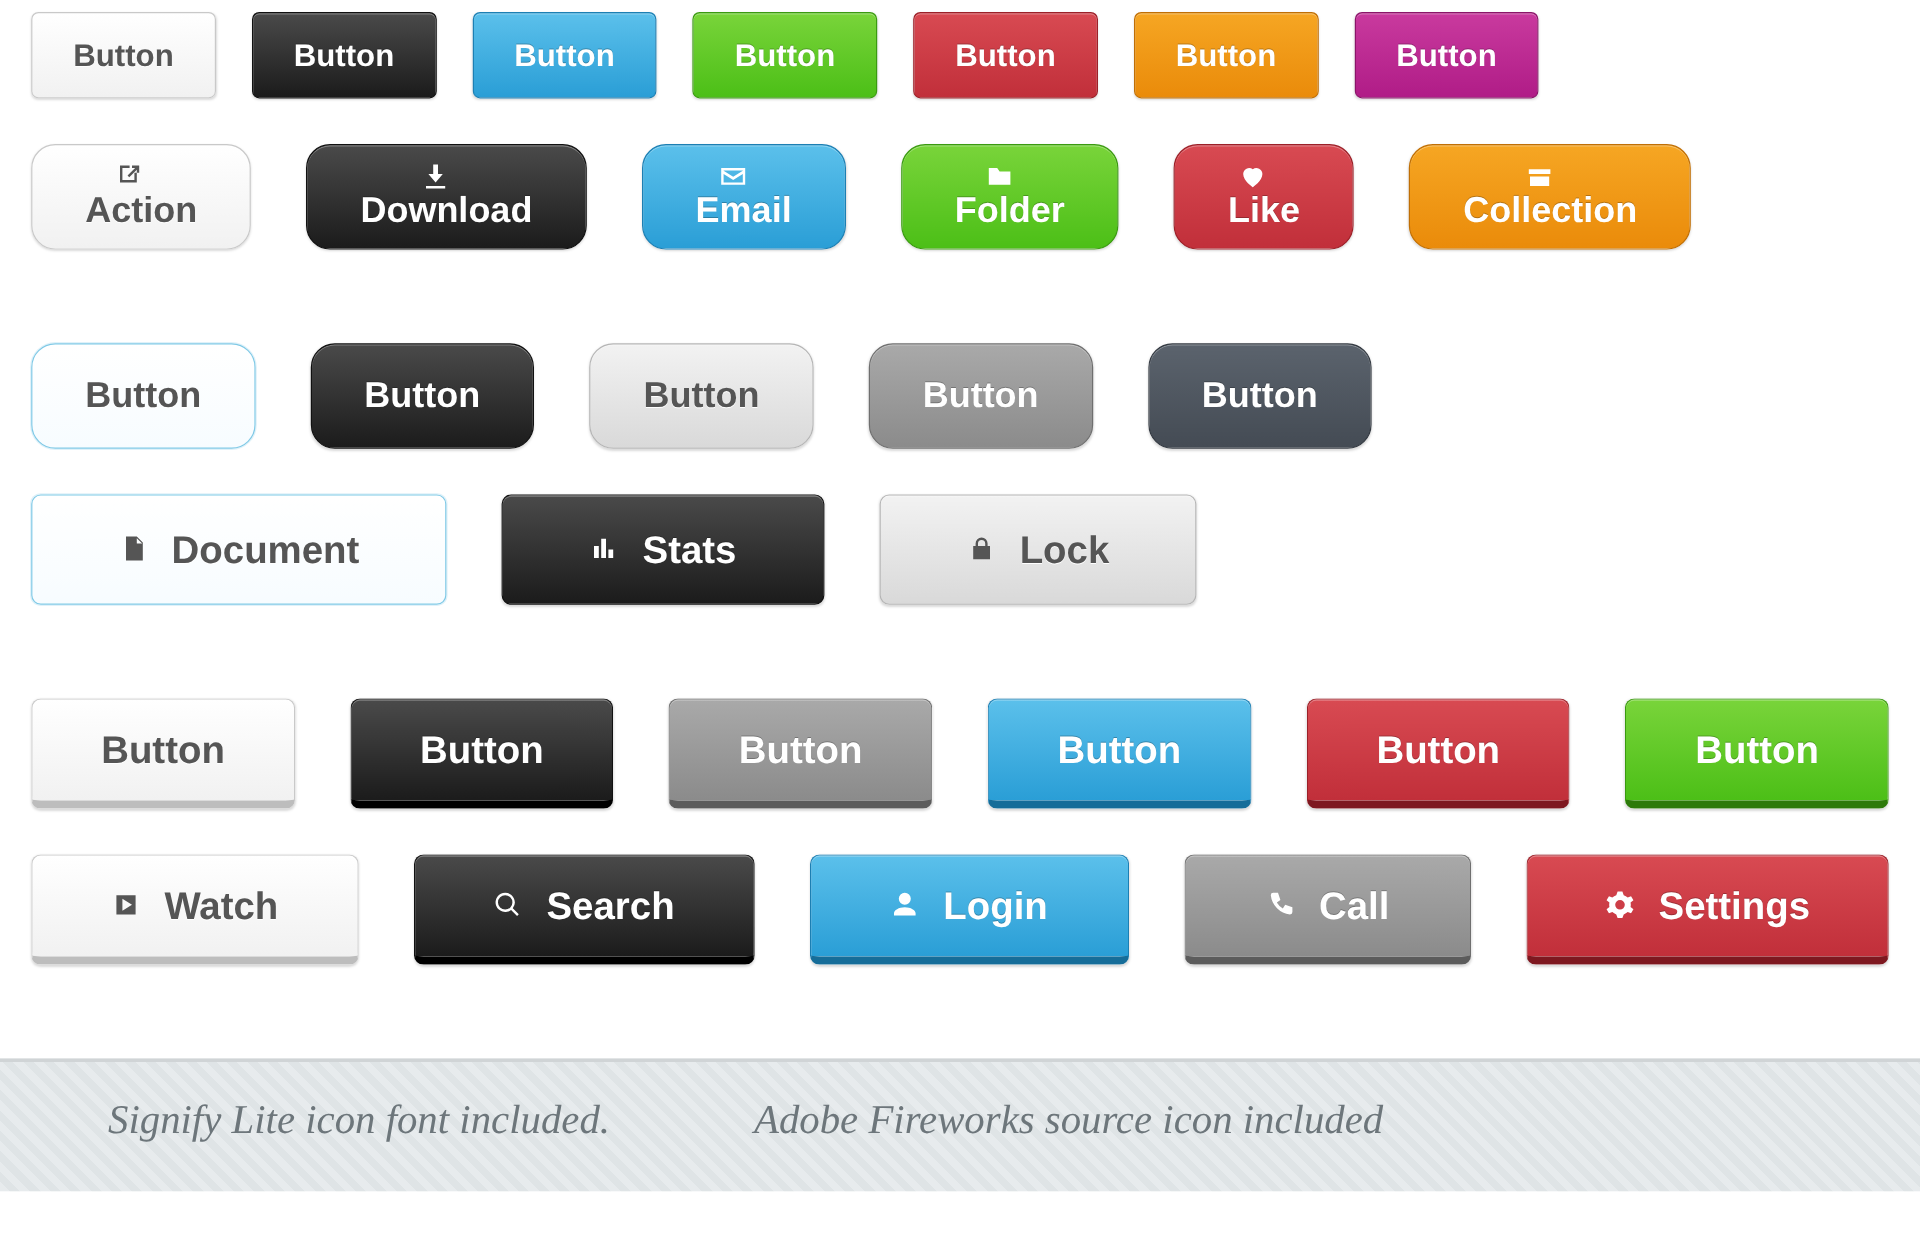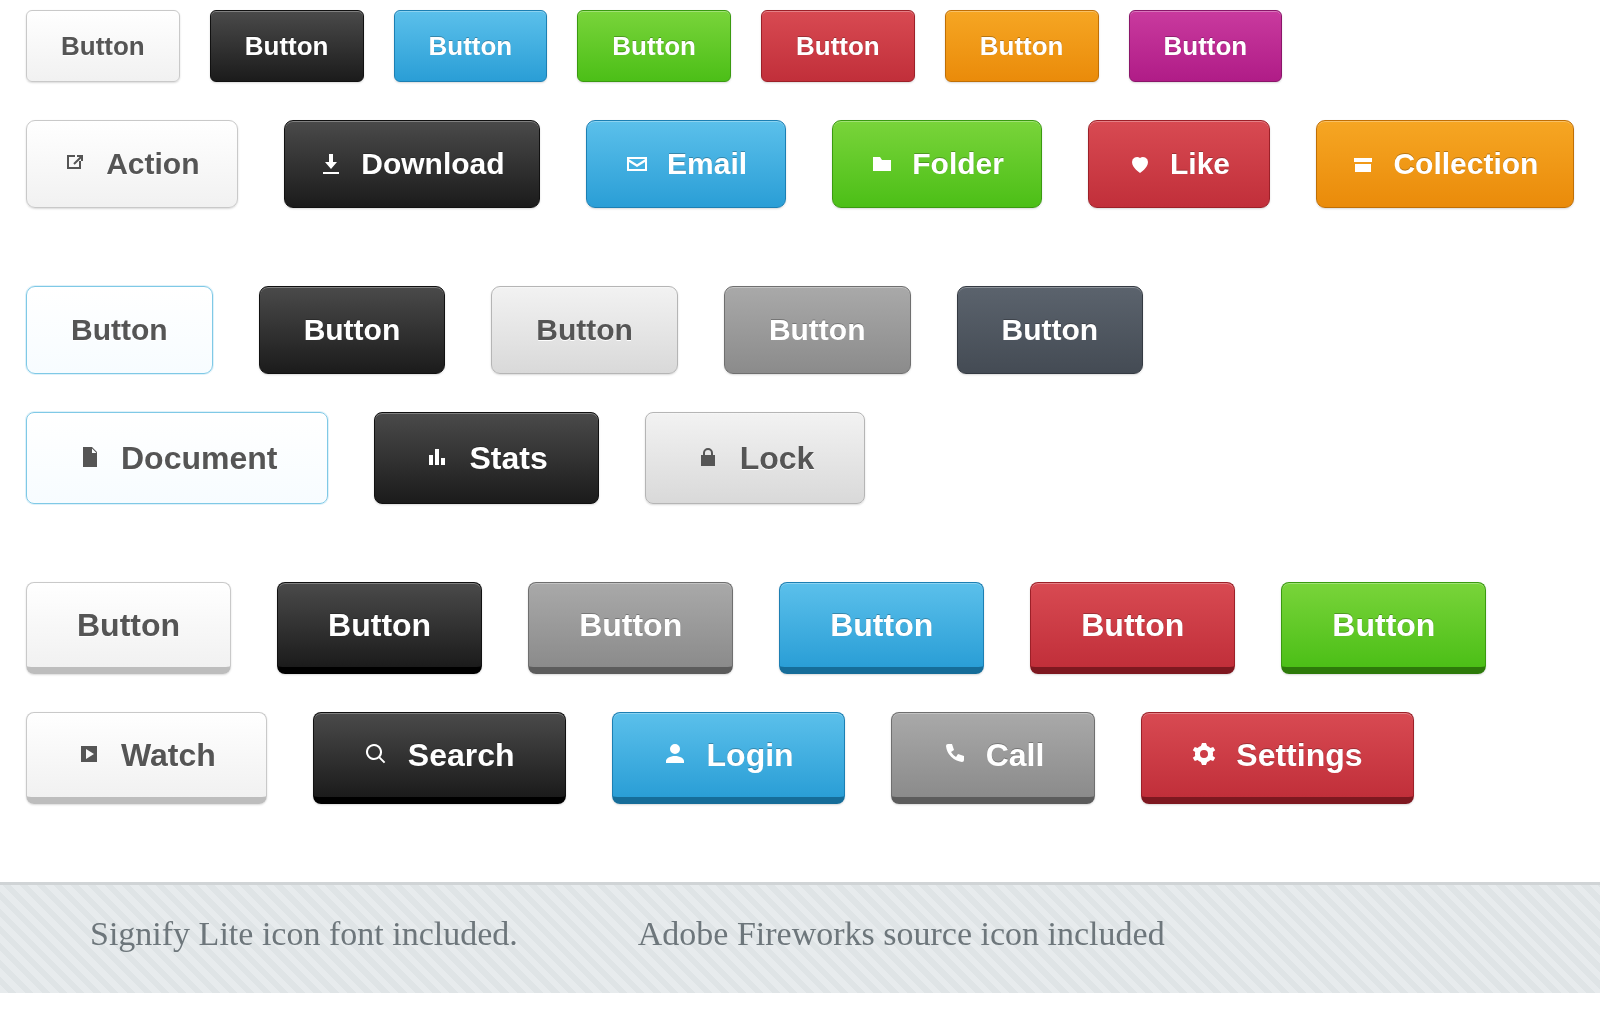--- a/index.html
+++ b/index.html
@@ -11,22 +11,22 @@
     .btn {
       display:inline-flex; align-items:center; justify-content:center;
       height:72px; padding:0 34px; min-width:150px;
       border-radius:6px; font-size:26px; font-weight:700;
       cursor:pointer; border:1px solid rgba(0,0,0,.25);
       text-shadow:0 -1px 0 rgba(0,0,0,.25);
       box-shadow:inset 0 1px 0 rgba(255,255,255,.3),0 1px 2px rgba(0,0,0,.15);
       white-space:nowrap;
     }
     .btn .ic { margin-right:18px; display:inline-flex; }
-    .btn.lg { height:88px; padding:0 44px; font-size:30px; border-radius:9px; }
-    .btn.xl { height:92px; padding:0 50px; font-size:32px; border-radius:8px; }
+    .btn.lg { height:88px; padding:0 44px; font-size:30px; border-radius:20px;flex-direction:column; }
+    .btn.xl { height:92px; padding:0 72px; font-size:32px; border-radius:8px; }
     .btn.raised { border-bottom-width:7px; border-bottom-style:solid; }
     .btn.white { background:linear-gradient(#ffffff,#f1f1f1); color:#555; border-color:#c9c9c9; text-shadow:0 1px 0 #fff; }
     .btn.black { background:linear-gradient(#4a4a4a,#1b1b1b); color:#fff; border-color:#111; }
     .btn.blue  { background:linear-gradient(#5bc0eb,#2a9ed6); color:#fff; border-color:#1c7fb3; }
     .btn.green { background:linear-gradient(#79d43a,#4cbf17); color:#fff; border-color:#3a9a10; }
     .btn.red   { background:linear-gradient(#d84a52,#c12f3a); color:#fff; border-color:#9c2028; }
     .btn.orange{ background:linear-gradient(#f6a623,#ea8b0a); color:#fff; border-color:#c06f05; }
     .btn.magenta{background:linear-gradient(#c93a9e,#b01c87); color:#fff; border-color:#8a1569; }
     .btn.lgray { background:linear-gradient(#f2f2f2,#d9d9d9); color:#555; border-color:#b5b5b5; text-shadow:0 1px 0 #fff; }
     .btn.mgray { background:linear-gradient(#a9a9a9,#8b8b8b); color:#fff; border-color:#6f6f6f; }
@@ -39,21 +39,21 @@
     .btn.r-red   { border-bottom-color:#7e1820; }
     .btn.r-green { border-bottom-color:#2d7a0a; }
     svg { display:block; }
     .footer {
       border-top:3px solid #d0d4d6;
       background:
         repeating-linear-gradient(45deg,#e7ebed 0 6px,#dfe4e6 6px 12px);
       padding:30px 90px 40px 90px;
       display:flex; gap:120px;
       font-family:Georgia,"Times New Roman",serif;
-      font-size:34px; color:#6d767b; 
+      font-size:34px; color:#6d767b; font-style:italic;
     }
   </style>
 </head>
 <body>
 
 <svg width="0" height="0" style="position:absolute">
   <defs>
     <g id="i-external">
         <path d="M3 3h8v2H5v10h10v-6h2v8H3V3zm10 0h6v6h-2V6.4l-6.3 6.3-1.4-1.4L15.6 5H13V3z" fill="currentColor"></path>
       </g>

